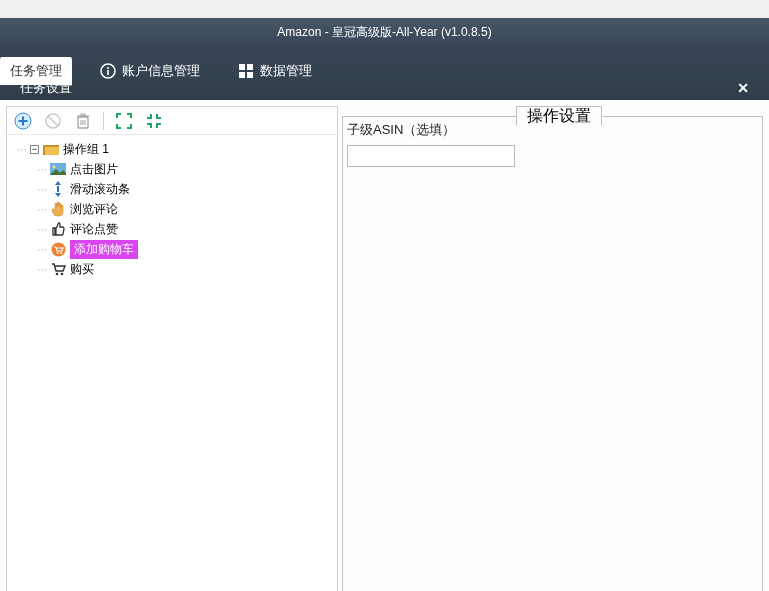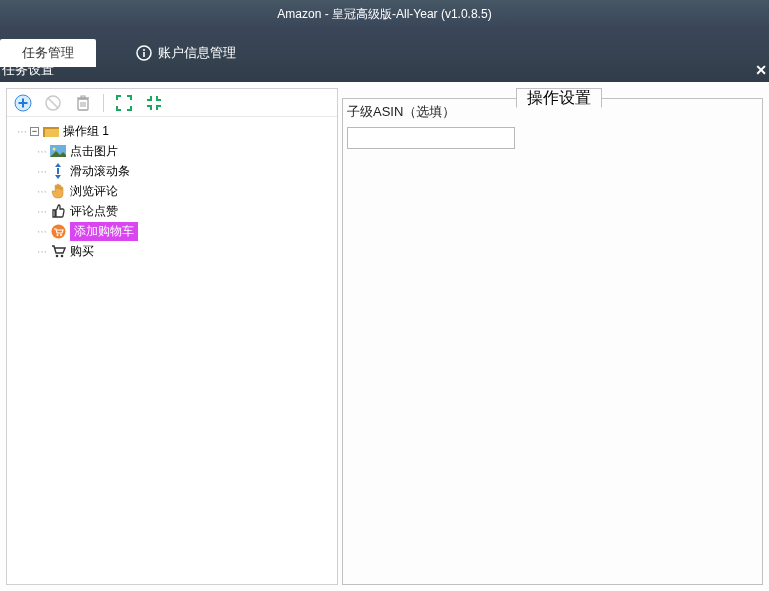--- a/index.html
+++ b/index.html
@@ -13,36 +13,37 @@
     }
     .titlebar {
       background: #3a4a5a;
       background: linear-gradient(180deg, #465765 0%, #3a4658 100%);
       height: 28px;
       display: flex;
       align-items: center;
       justify-content: center;
       color: #fff;
       font-size: 12px;
+      margin-top: 18px;
     }
     .menubar {
       background: #3a4a5a;
       background: linear-gradient(180deg, #3a4658 0%, #354250 100%);
       height: 30px;
       display: flex;
       align-items: center;
       padding: 0 0;
       gap: 18px;
       color: #fff;
     }
     .menu-item {
       display: flex;
       align-items: center;
       gap: 6px;
-      padding: 4px 22px;
+      padding: 4px 10px;
       height: 28px;
       cursor: pointer;
       font-size: 13px;
       margin-top: 20px;
     }
     .menu-item.active {
       background: #fff;
       color: #333;
       border-radius: 2px 2px 0 0;
     }
@@ -55,21 +56,21 @@
     }
     .subbar {
       background: #3a4a5a;
       background: linear-gradient(180deg, #354250 0%, #303c4a 100%);
       height: 24px;
       display: flex;
       align-items: center;
       justify-content: space-between;
       color: #fff;
       font-size: 13px;
-      padding: 0 2px;
+      padding: 0 20px;
     }
     .content {
       display: flex;
       height: calc(591px - 82px);
       background: #fdfdfd;
     }
     .left-panel {
       width: 332px;
       border: 1px solid #d0d0d0;
       margin: 6px 2px 6px 6px;
@@ -195,20 +196,31 @@
   <div class="menu-item">
     <span class="menu-icon">
       <svg width="16" height="16" viewBox="0 0 16 16">
           <circle cx="8" cy="8" r="7" fill="none" stroke="#fff" stroke-width="1.5"></circle>
           <circle cx="8" cy="5" r="1" fill="#fff"></circle>
           <rect x="7.2" y="7" width="1.6" height="5" fill="#fff"></rect>
         </svg>
     </span>
     <span>账户信息管理</span>
   </div>
+  <div class="menu-item">
+    <span class="menu-icon">
+      <svg width="14" height="14" viewBox="0 0 14 14">
+          <rect x="0" y="0" width="6" height="6" fill="#fff"></rect>
+          <rect x="8" y="0" width="6" height="6" fill="#fff"></rect>
+          <rect x="0" y="8" width="6" height="6" fill="#fff"></rect>
+          <rect x="8" y="8" width="6" height="6" fill="#fff"></rect>
+        </svg>
+    </span>
+    <span>数据管理</span>
+  </div>
 </div>
 
 <div class="subbar">
   <span>任务设置</span>
   <span class="close-x">✕</span>
 </div>
 
 <div class="content">
   <div class="left-panel">
     <div class="toolbar">

